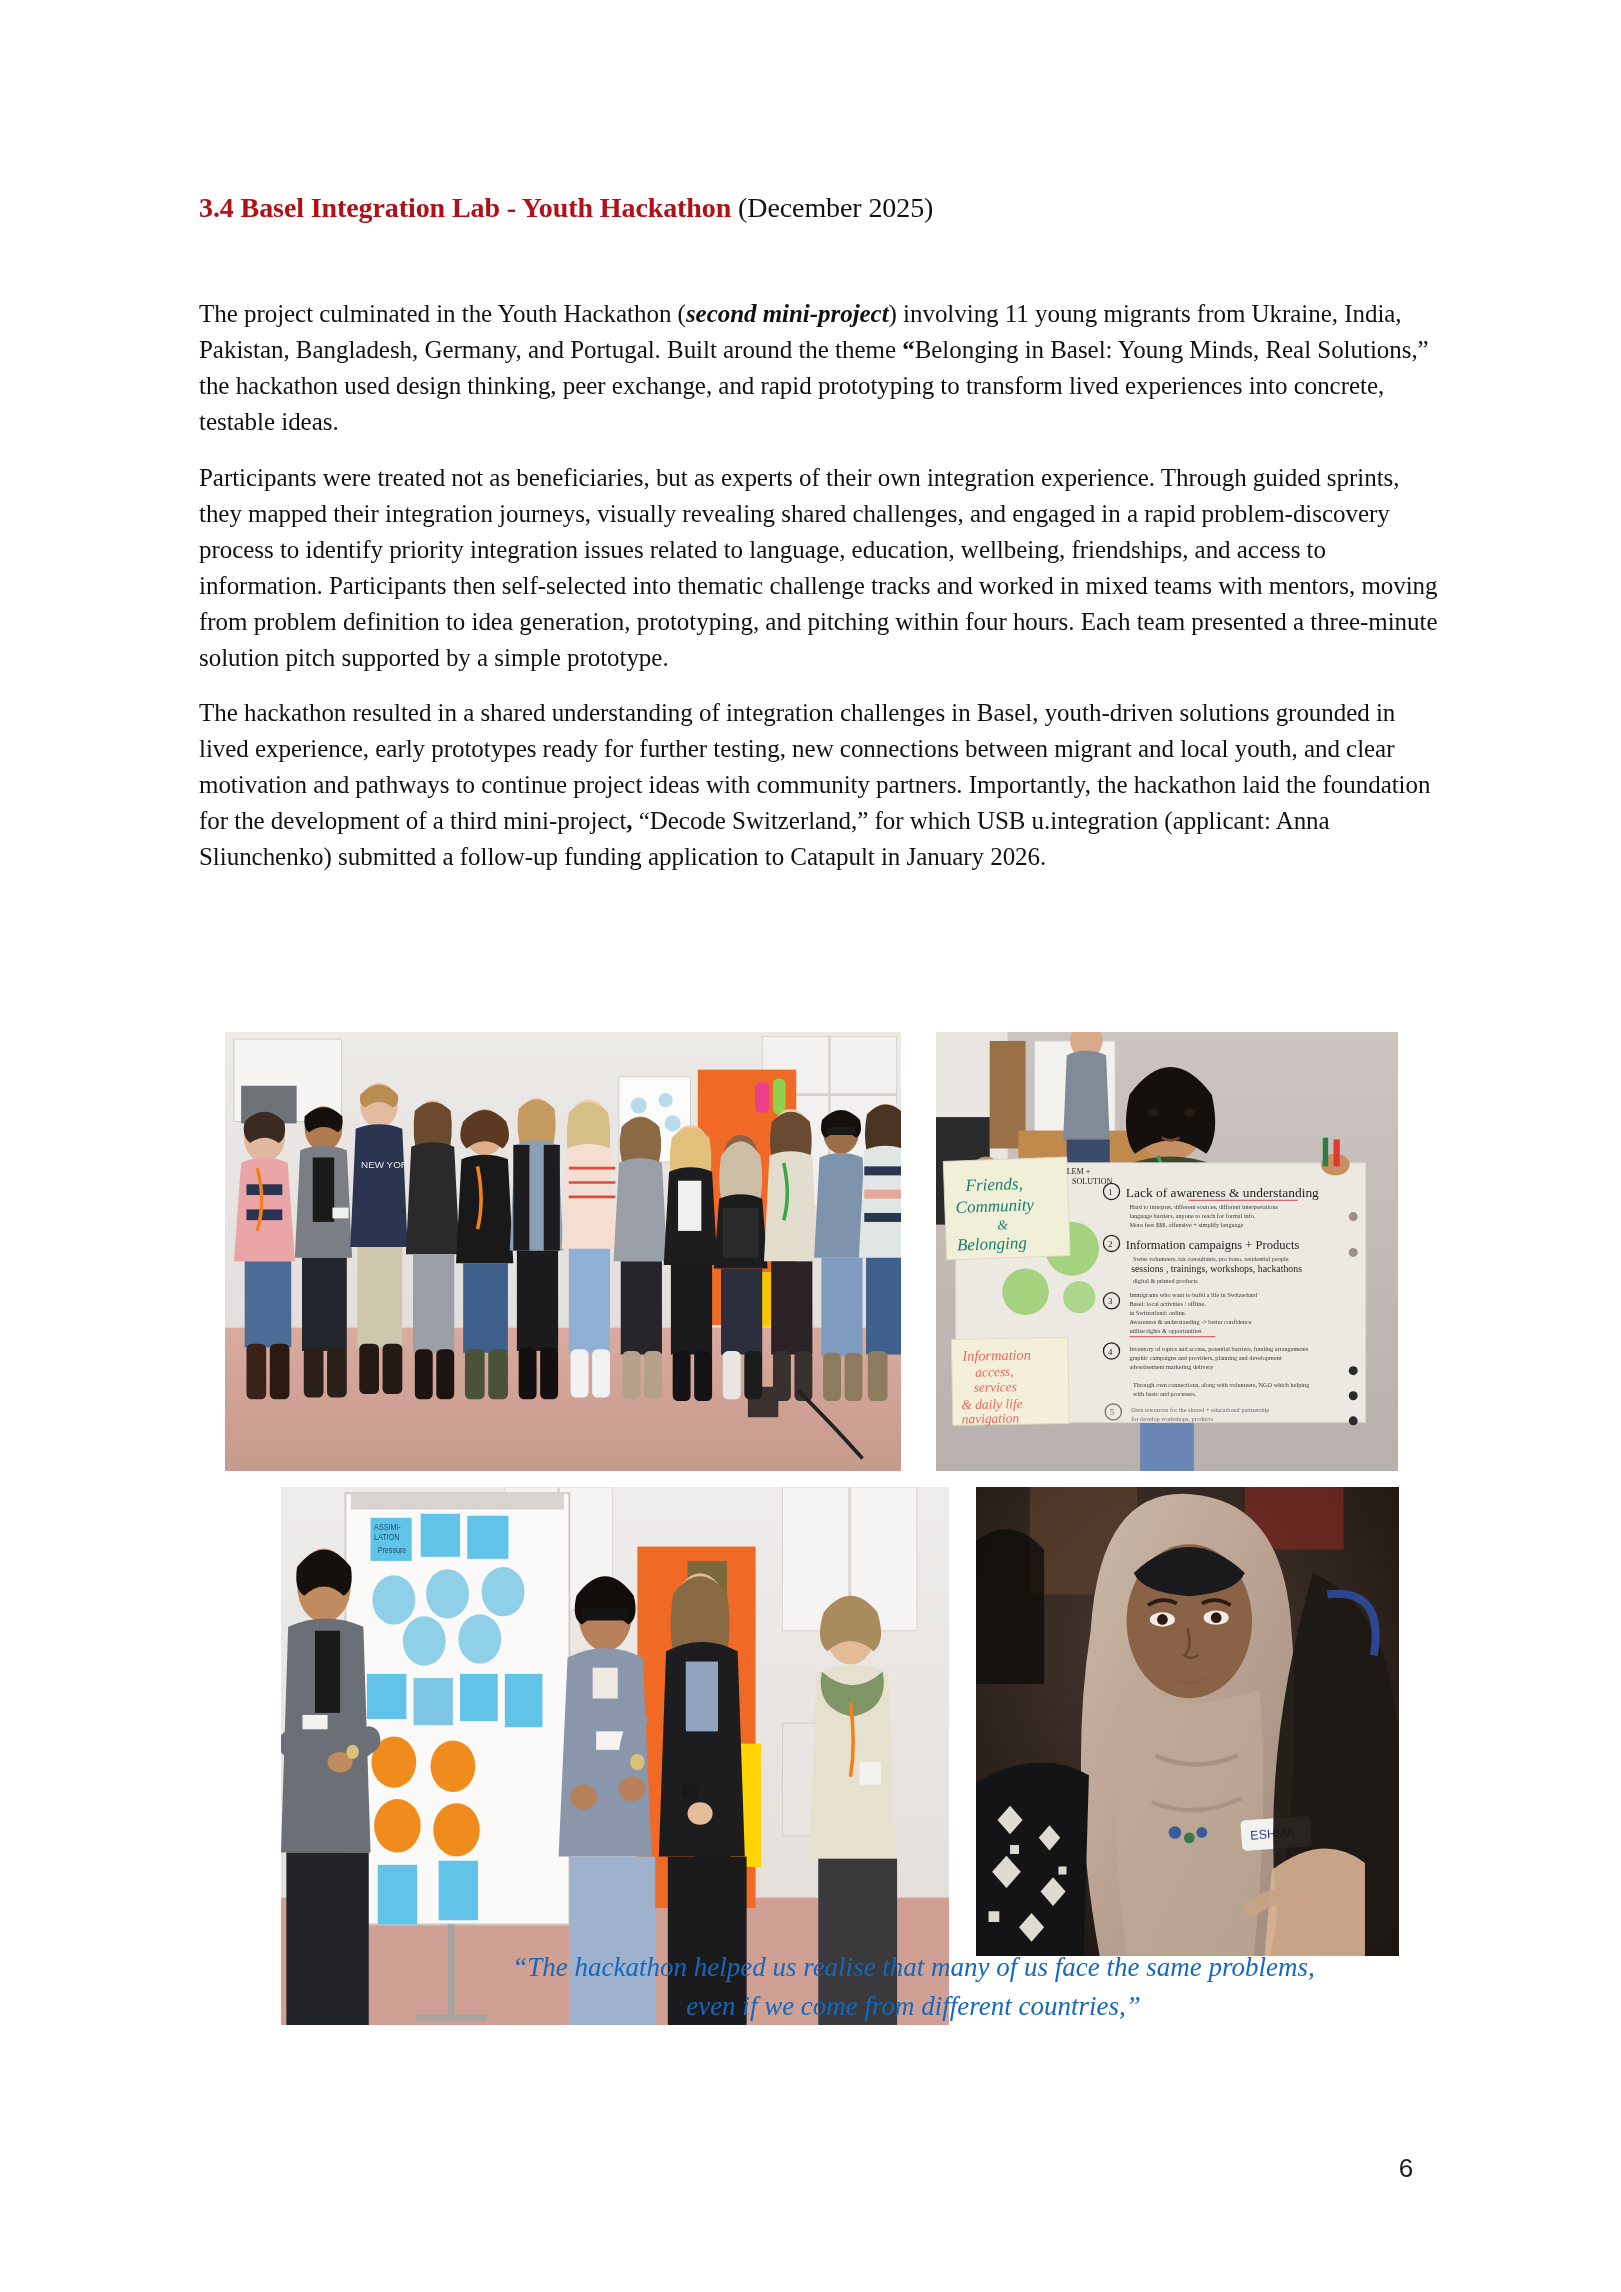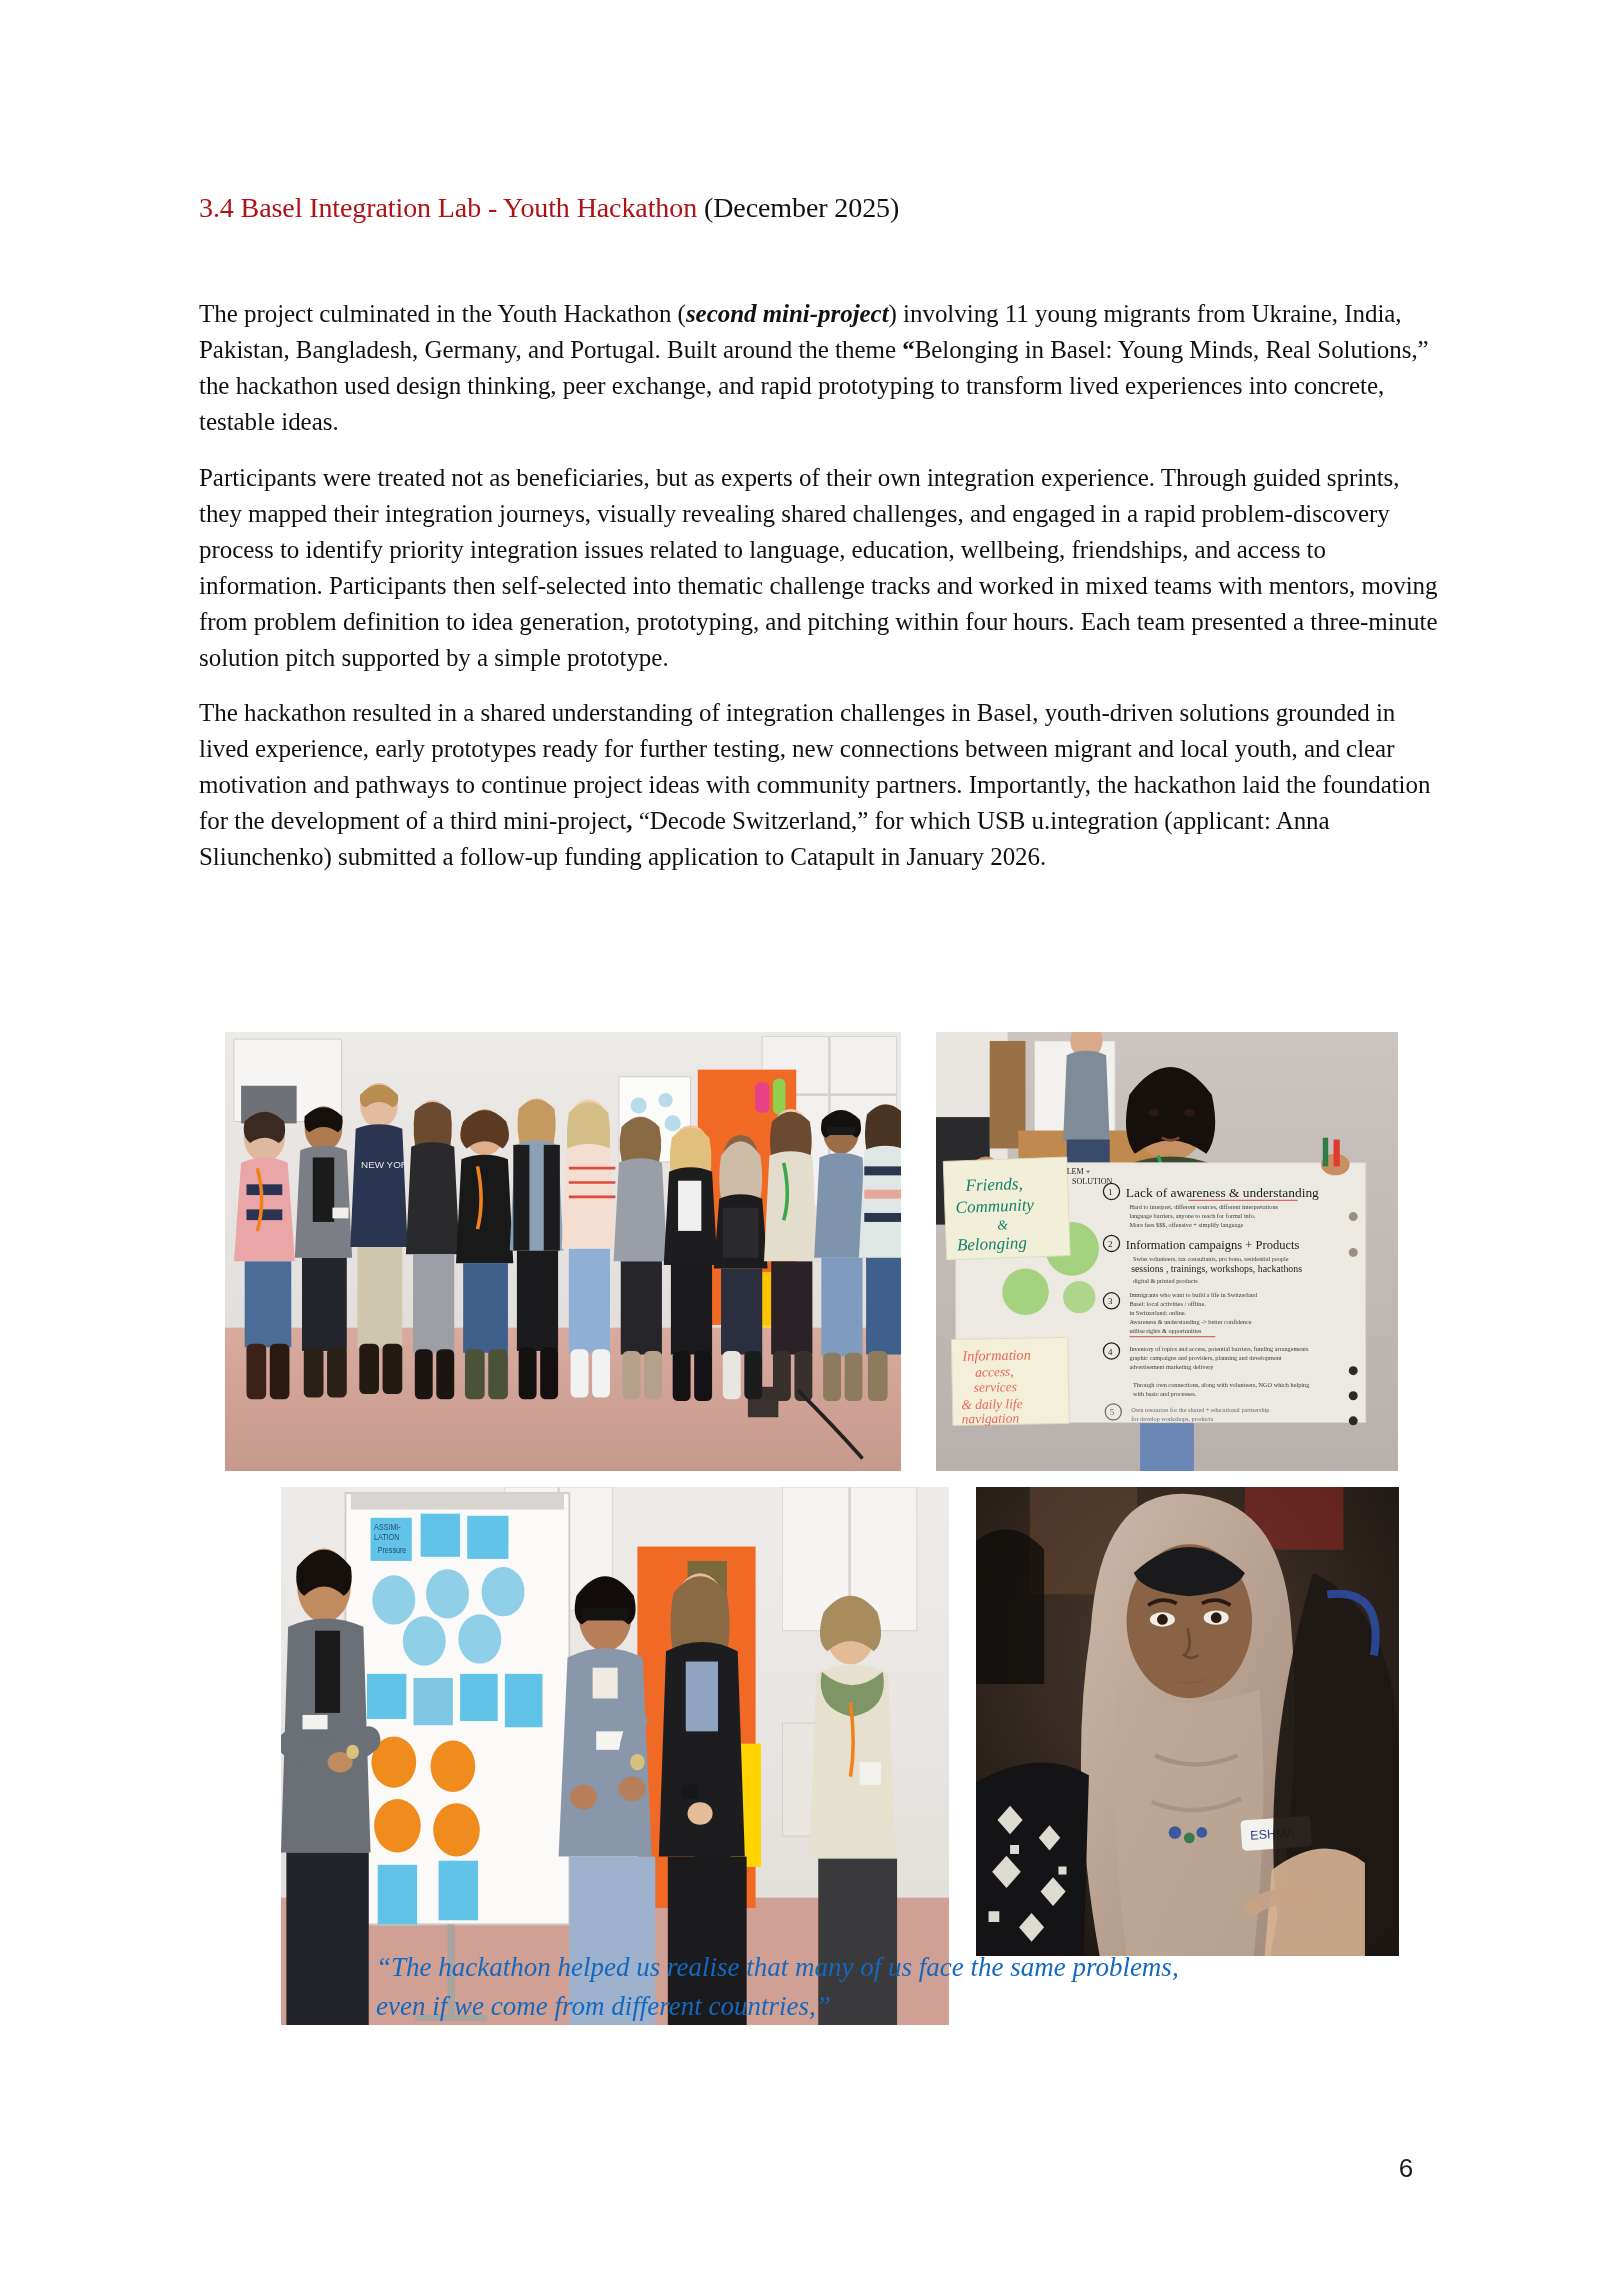--- a/index.html
+++ b/index.html
@@ -28,21 +28,21 @@
     left: 199px;
     top: 190px;
     width: 1254px;
     font-size: 28px;
     line-height: 1.25;
     letter-spacing: -0.1px;
   }
   .section-heading .h-num,
   .section-heading .h-title {
     color: #B01116;
-    font-weight: normal;
+    font-weight: bold;
   }
   .section-heading .h-date {
     color: #111111;
     font-weight: normal;
   }
 
   
   .body-col {
     position: absolute;
     left: 199px;
@@ -80,21 +80,21 @@
   .photo-bot-right  { left: 751px; top: 455px; width: 423px; height: 469px; }
 
   .photo svg { display: block; width: 100%; height: 100%; }
 
   
   .pull-quote {
     position: absolute;
     left: 376px;
     top: 1948px;
     width: 1075px;
-    text-align: left;
+    text-align: center;
     font-style: italic;
     font-size: 27px;
     line-height: 39px;
     color: #1468BE;
   }
   .pull-quote .ql { display: block; }
 
   
   .page-number {
     position: absolute;

